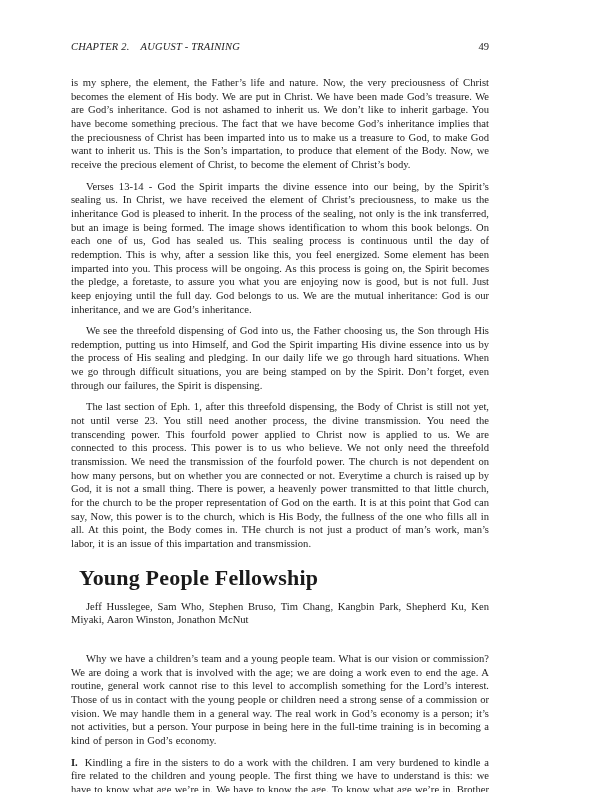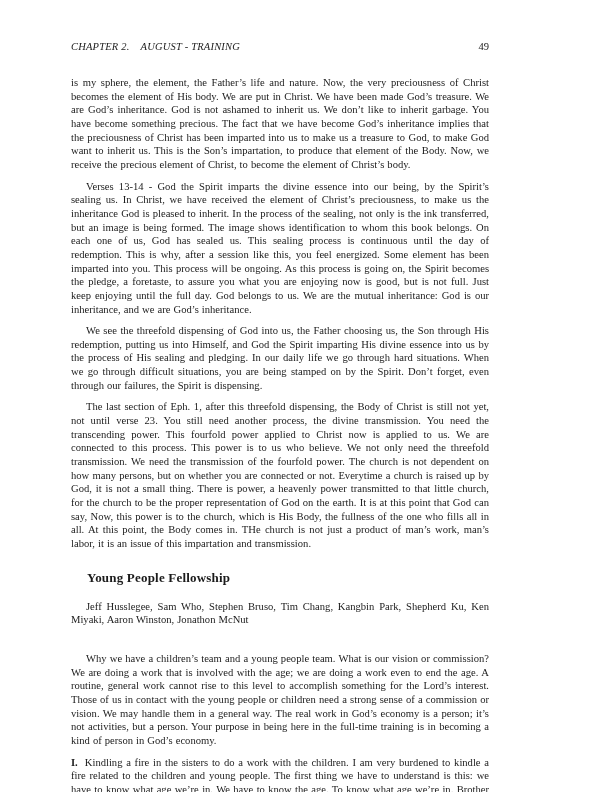--- a/index.html
+++ b/index.html
@@ -45,24 +45,24 @@
     line-height: 13.66px;
     text-align: justify;
     margin: 0 0 8px 0;
     text-indent: 15px;
     word-spacing: 0.4px;
   }
   .body-text p.noindent {
     text-indent: 0;
   }
   h2.section-title {
-    font-size: 13px;
+    font-size: 22px;
     font-weight: bold;
     letter-spacing: 0.2px;
-    margin: 17px 0 12px 16px;
+    margin: 17px 0 12px 8px;
     line-height: 20px;
   }
   .body-text p.speakers {
     margin-bottom: 25px;
   }
   .body-text p.numbered-item {
     text-indent: 0;
     margin-top: 8px;
   }
   .numbered-item .item-marker {

